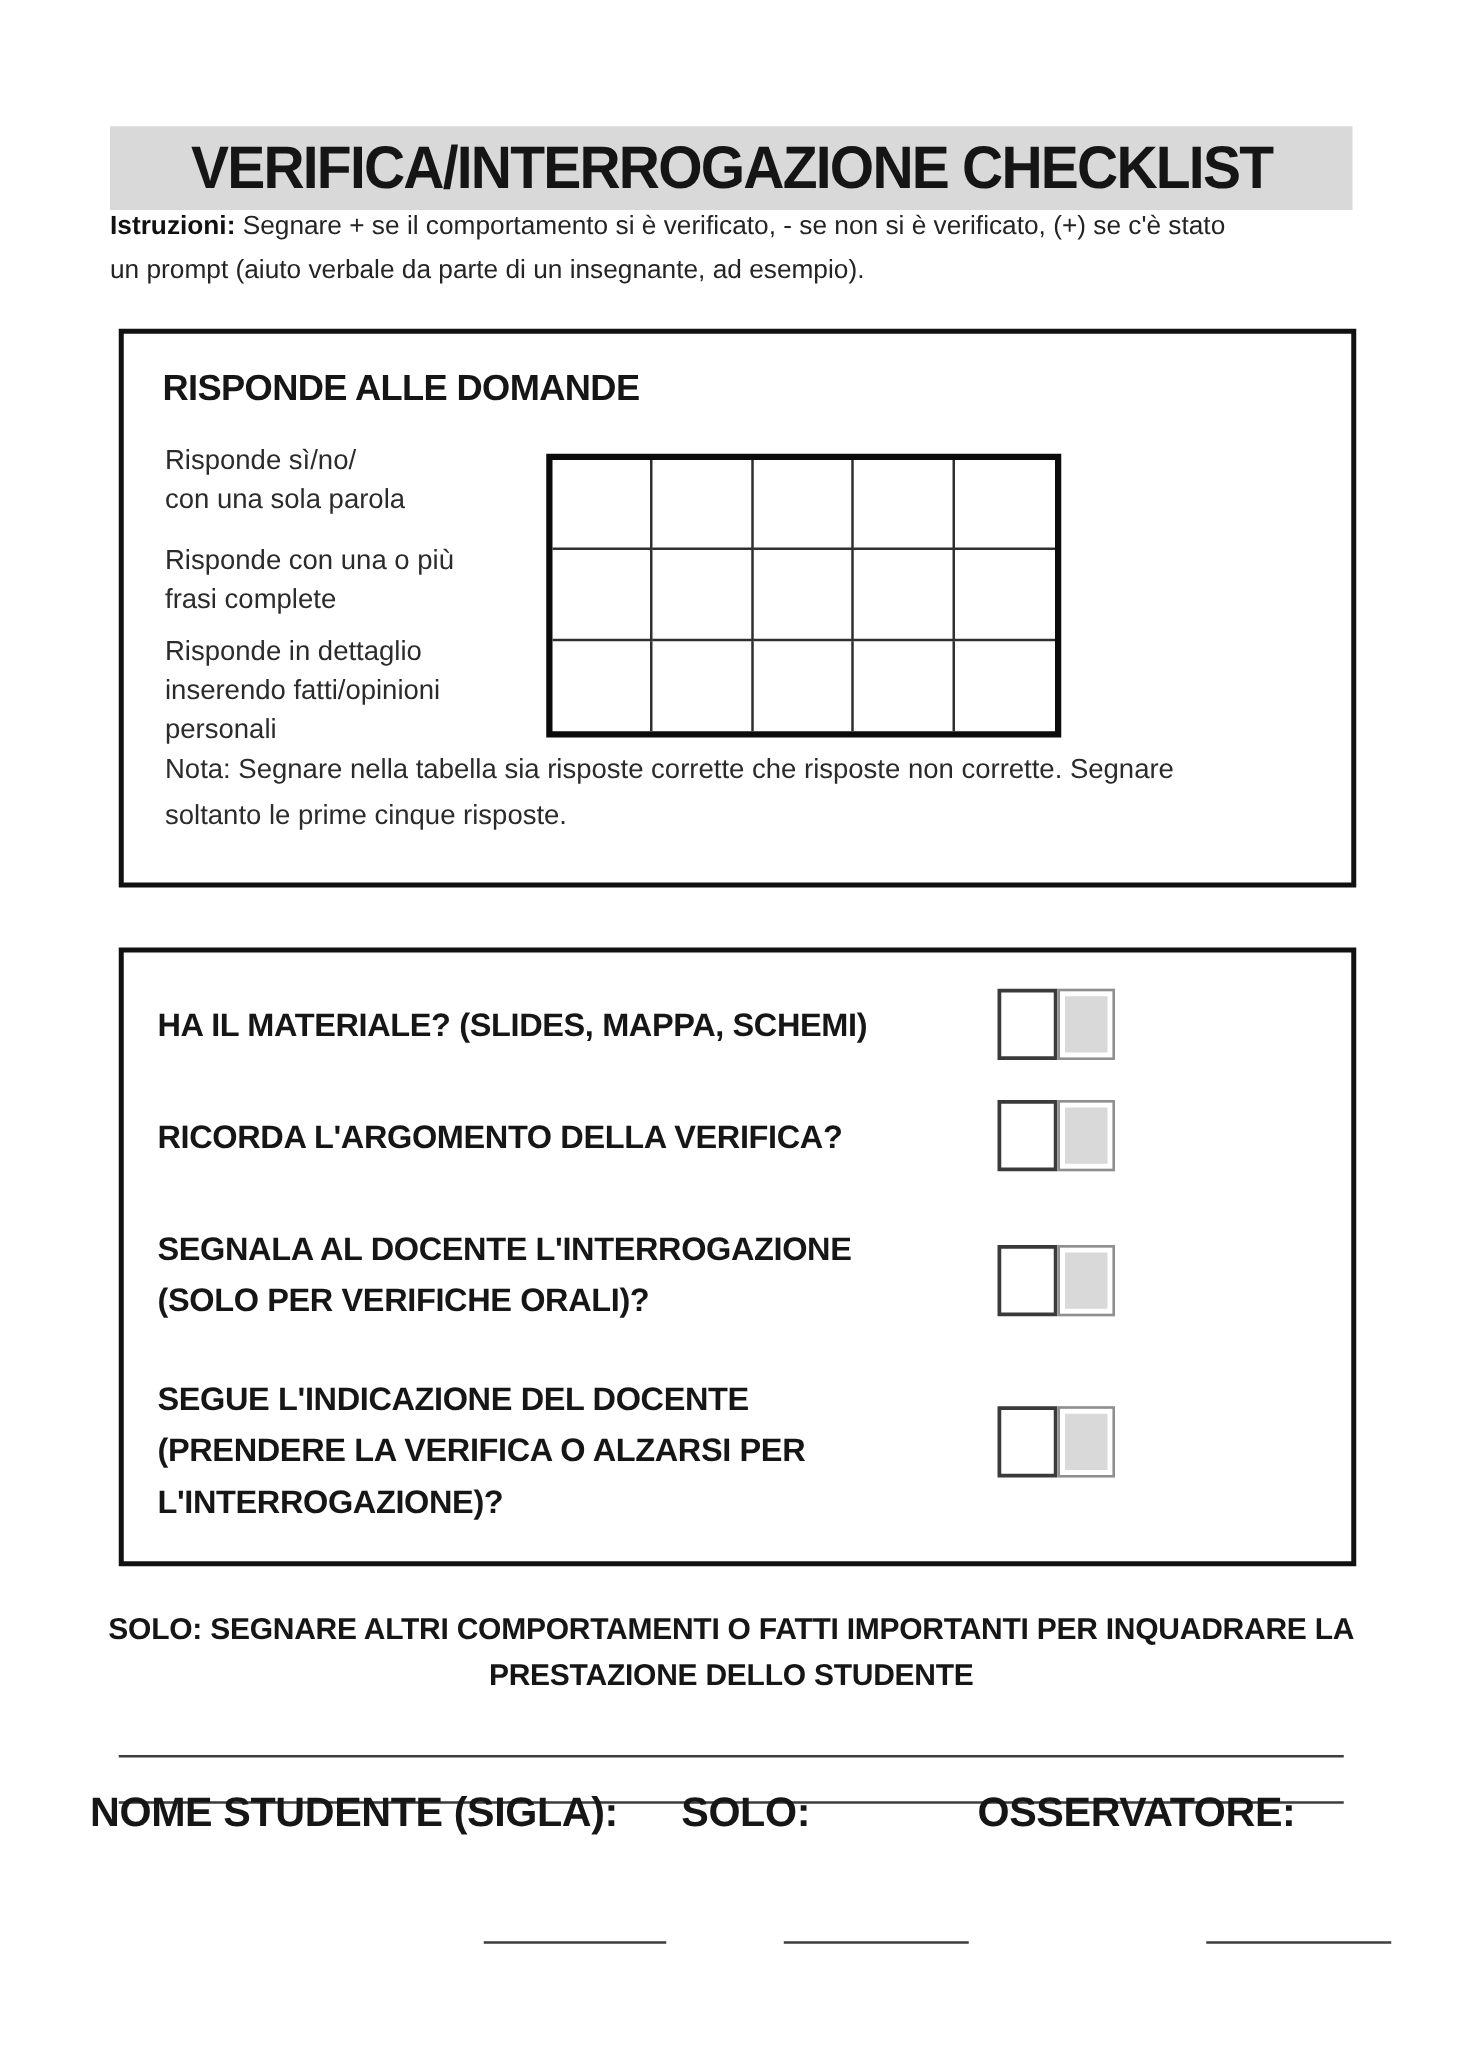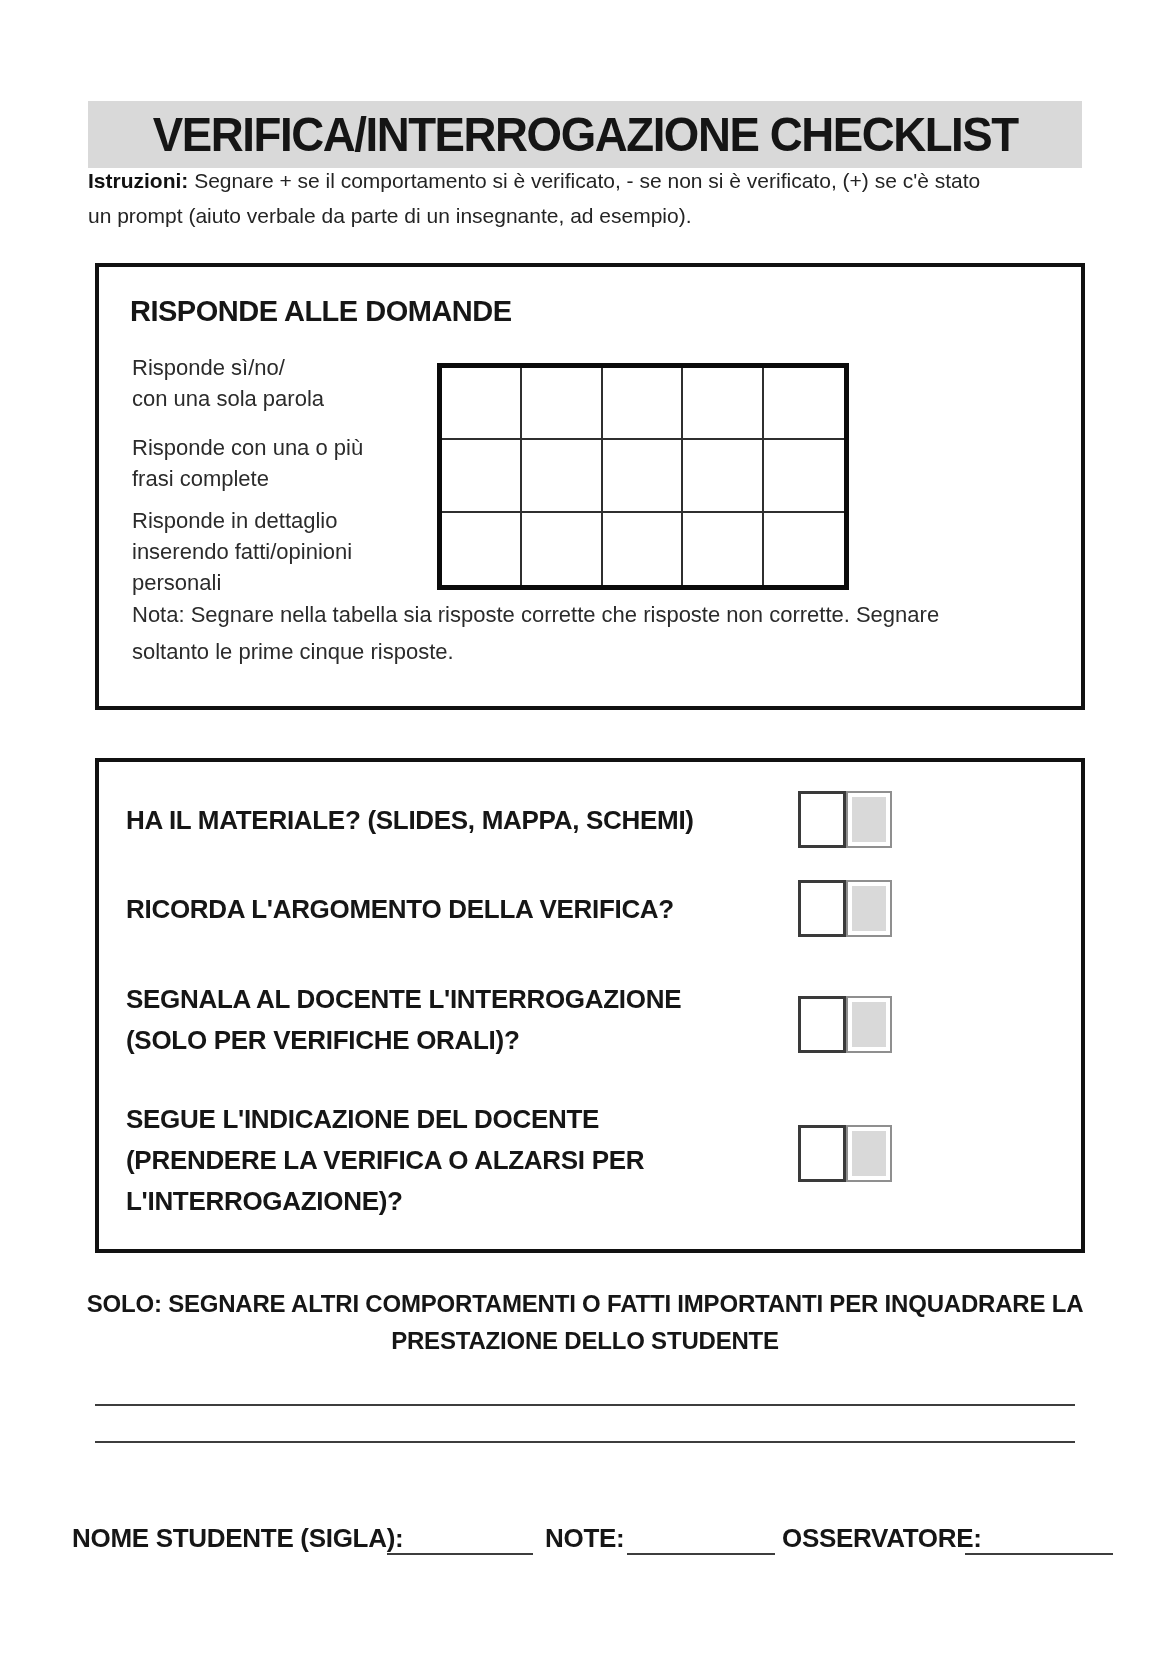--- a/index.html
+++ b/index.html
@@ -86,21 +86,21 @@
     position:absolute; left:0; top:1285px; width:1170px; text-align:center;
     font-size:24px; font-weight:bold; line-height:37px; white-space:pre-line;
     letter-spacing:-0.2px; color:#161616;
   }
   .write-line { position:absolute; left:95px; width:980px; height:0; border-top:2px solid #3d3d3d; }
   .wl1 { top:1404px; }
   .wl2 { top:1441px; }
 
   
   .footer-label {
-    position:absolute; top:1523px; font-size:26px; font-weight:bold;
+    position:absolute; top:1431px; font-size:33px; font-weight:bold;
     letter-spacing:-0.3px; white-space:nowrap; color:#161616;
   }
   .fl1 { left:72px; }
   .fl2 { left:545px; }
   .fl3 { left:782px; }
   .blank { position:absolute; top:1553px; height:0; border-top:2px solid #3d3d3d; }
   .bl1 { left:387px; width:146px; }
   .bl2 { left:627px; width:148px; }
   .bl3 { left:965px; width:148px; }
 </style>
@@ -175,18 +175,18 @@
 soltanto le prime cinque risposte.</div>
   </div>
 
   <div class="notes-heading">SOLO: SEGNARE ALTRI COMPORTAMENTI O FATTI IMPORTANTI PER INQUADRARE LA
 PRESTAZIONE DELLO STUDENTE</div>
   <div class="write-line wl1"></div>
   <div class="write-line wl2"></div>
 
   <div class="footer-label fl1">NOME STUDENTE (SIGLA):</div>
   <div class="blank bl1"></div>
-  <div class="footer-label fl2">NOTE:</div>
+  <div class="footer-label fl2">SOLO:</div>
   <div class="blank bl2"></div>
   <div class="footer-label fl3">OSSERVATORE:</div>
   <div class="blank bl3"></div>
 
 </div>
 
 </body></html>

